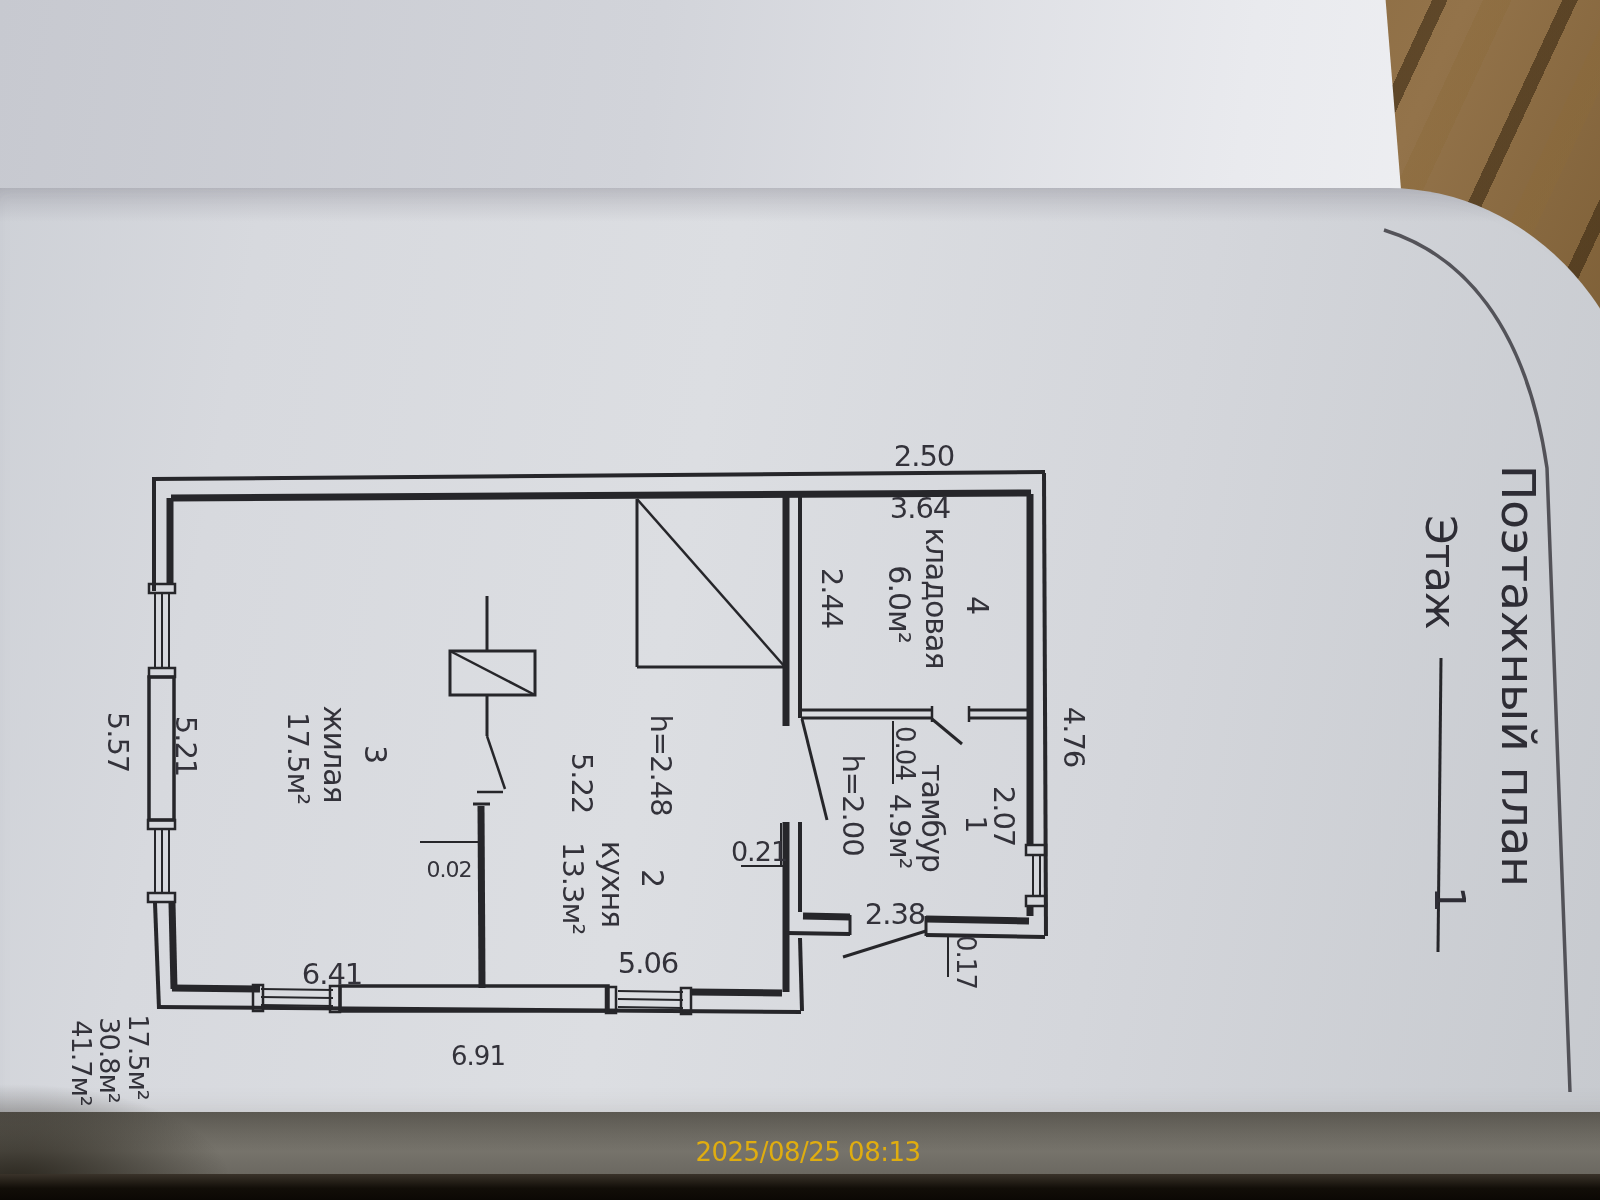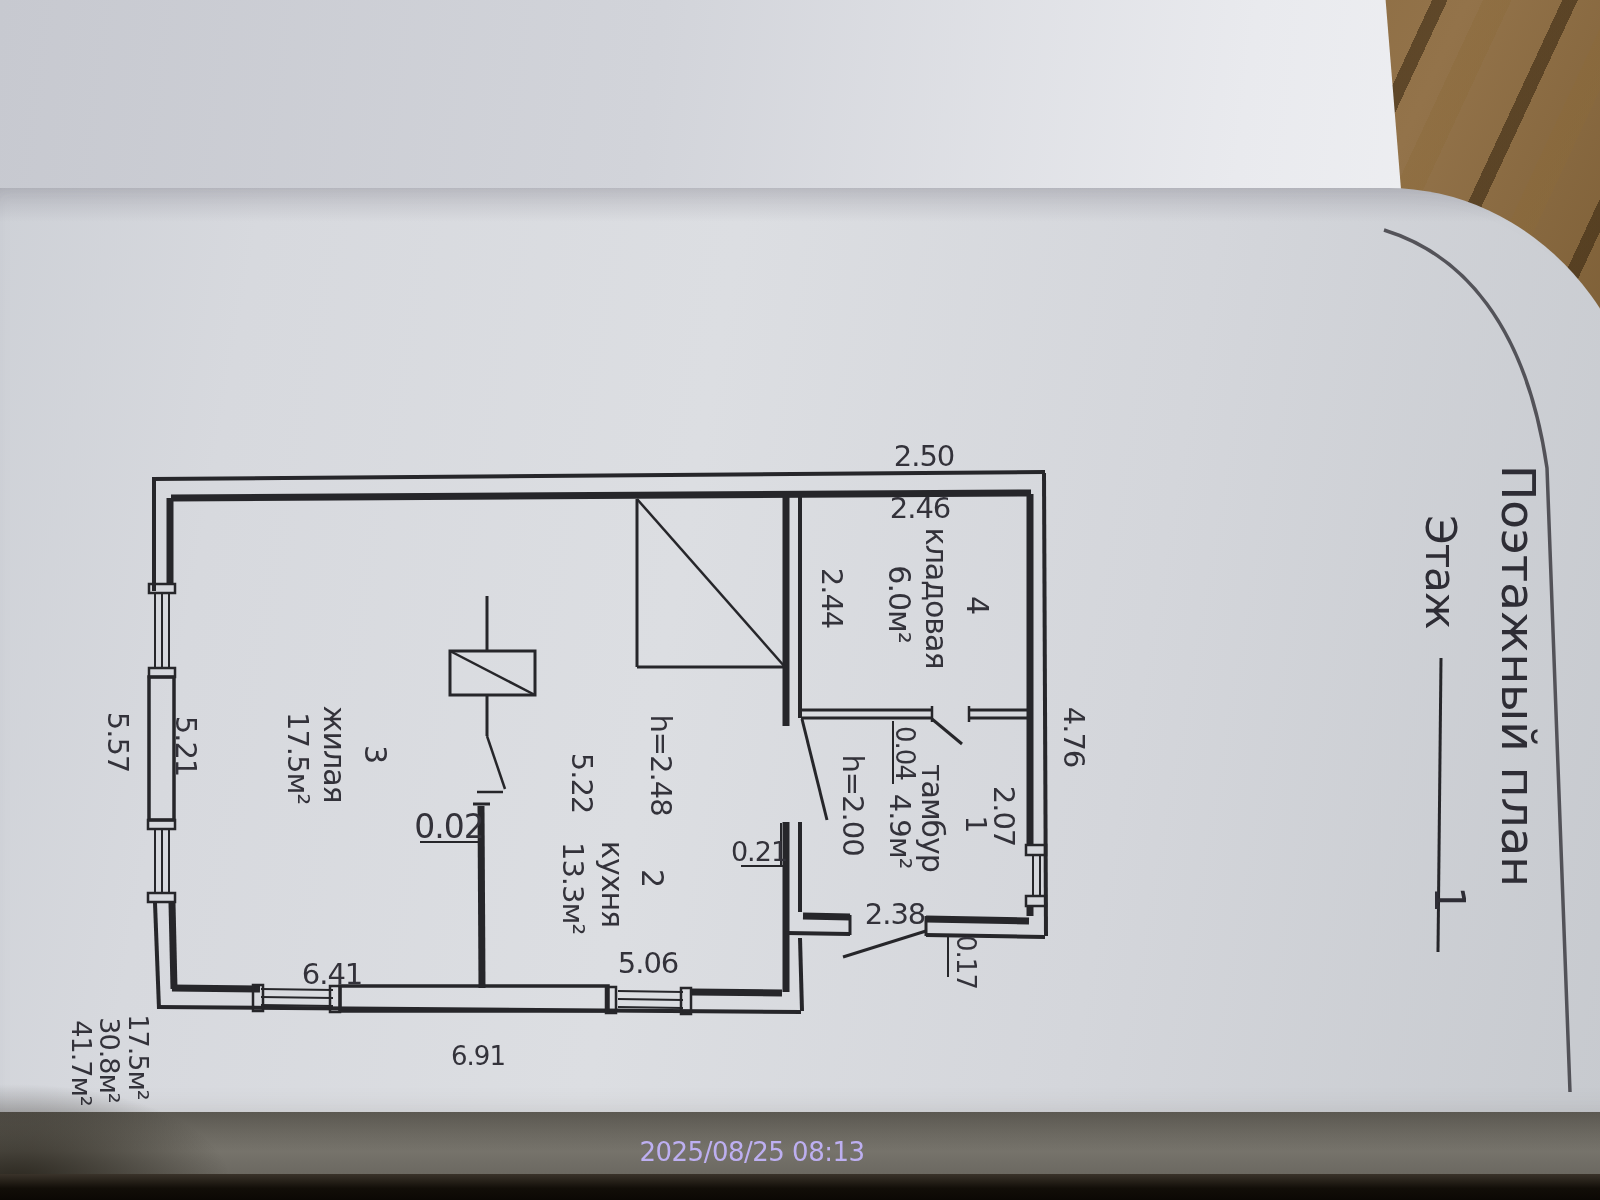--- a/index.html
+++ b/index.html
@@ -43,22 +43,22 @@
   
   .table-band{position:absolute;left:0;top:1112px;width:1600px;height:88px;
     background:linear-gradient(180deg,#827f77 0%,#76736b 45%,#5f5c55 100%);}
   .table-band::before{content:"";position:absolute;inset:0;
     background:linear-gradient(180deg,rgba(52,49,42,.5) 0,rgba(0,0,0,0) 45%);}
   .dark-strip{position:absolute;left:0;top:1174px;width:1600px;height:26px;
     background:linear-gradient(180deg,#3a332a 0%,#120e08 55%,#0b0804 100%);}
   .corner-shadow{position:absolute;left:-60px;top:1080px;width:300px;height:140px;
     background:radial-gradient(ellipse at 25% 75%,rgba(30,26,18,.85) 0%,rgba(30,26,18,0) 68%);}
 
-  .timestamp{position:absolute;left:752px;top:1152px;transform:translate(-50%,-50%);
-    color:#c4b5fd;opacity:.92;font-size:26px;letter-spacing:-.5px;
+  .timestamp{position:absolute;left:808px;top:1152px;transform:translate(-50%,-50%);
+    color:#eab308;opacity:.92;font-size:26px;letter-spacing:-.5px;
     font-family:"DejaVu Sans",sans-serif;text-align:center;}
 </style>
 </head>
 <body>
 
 <div id="photo">
 
   <div class="wood"></div>
   <div class="sheet-under"></div>
   <div class="page"></div>
@@ -163,24 +163,24 @@
           <path d="M893 721 L893 784"></path>
           <path d="M781 823 L781 867"></path>
           <path d="M741 866 L787 866"></path>
           <path d="M420 842 L479 842"></path>
           <path d="M948 936 L948 977"></path>
         </g>
       </g>
     </svg>
 
     <div class="lbl" style="left:924px;top:456px">2.50</div>
-    <div class="lbl" style="left:920px;top:508px">2.46</div>
+    <div class="lbl" style="left:920px;top:508px">3.64</div>
     <div class="lbl" style="left:895px;top:914px">2.38</div>
     <div class="lbl" style="left:759px;top:851px;font-size:27px">0.21</div>
-    <div class="lbl" style="left:449px;top:826px;font-size:33px">0.02</div>
+    <div class="lbl" style="left:449px;top:870px;font-size:22px">0.02</div>
     <div class="lbl" style="left:332px;top:974px">6.41</div>
     <div class="lbl" style="left:648px;top:963px">5.06</div>
     <div class="lbl" style="left:478px;top:1056px;font-size:26px">6.91</div>
 
     <div class="lbl r" style="left:831px;top:598px">2.44</div>
     <div class="lbl r" style="left:1073px;top:737px">4.76</div>
     <div class="lbl r" style="left:1003px;top:816px">2.07</div>
     <div class="lbl r" style="left:905px;top:753px;font-size:26px">0.04</div>
     <div class="lbl r" style="left:966px;top:962px;font-size:26px">0.17</div>
     <div class="lbl r" style="left:117px;top:742px">5.57</div>

